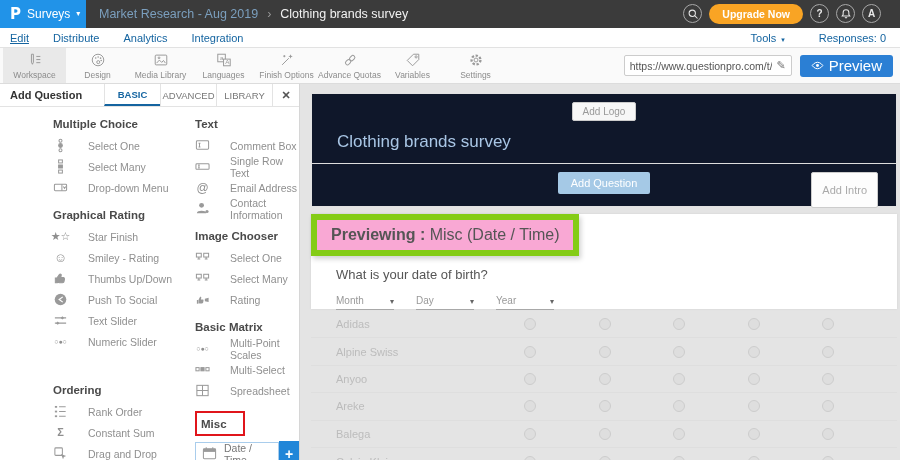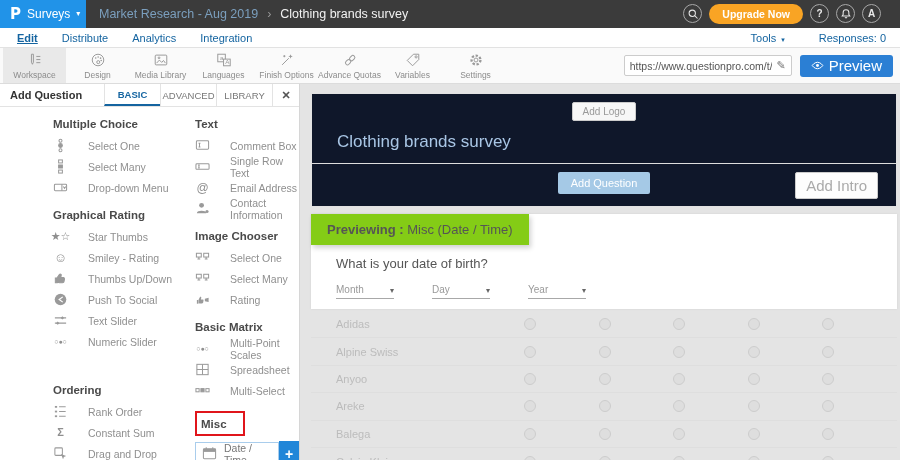--- a/index.html
+++ b/index.html
@@ -27,21 +27,21 @@
              display:flex; align-items:center; justify-content:center;
              color:#e8e8e8; font-size:10px; font-weight:bold; cursor:pointer; }
   .tcircle svg { width:12px; height:12px; stroke:#e8e8e8; fill:none; stroke-width:1.4; }
   .upgrade { background:#f9a424; color:#fff; font-size:10.5px; font-weight:bold;
              padding:4px 13px; border-radius:10px; cursor:pointer; }
 
   
   .navbar { height:20px; background:#fff; border-bottom:1px solid #e2e2e2;
             display:flex; align-items:center; font-size:11px; color:#1464a0; padding:0 10px; }
   .nav-tab { margin-right:24px; cursor:pointer; padding-top:1px; }
-  .nav-tab.active { font-weight:bold; text-decoration:underline;margin-left:7px; }
+  .nav-tab.active { font-weight:normal; text-decoration:underline; }
   .nav-right { margin-left:auto; display:flex; align-items:center; gap:34px; padding-right:4px; }
   .nav-right .caret { font-size:7px; margin-left:3px; }
 
   
   .toolbar { height:36px; background:#fafafa; border-bottom:1px solid #dcdcdc; display:flex; align-items:stretch; padding-left:3px; }
   .tb-item { width:63px; display:flex; flex-direction:column; align-items:center; justify-content:center;
              gap:2px; font-size:8.5px; color:#8c8c8c; cursor:pointer; }
   .tb-item.active { background:#e9e9e9; }
   .tb-item svg { width:16px; height:16px; stroke:#9a9a9a; fill:none; stroke-width:1.1; color:#9a9a9a; }
   .tb-right { margin-left:auto; display:flex; align-items:center; gap:8px; padding-right:7px; }
@@ -86,28 +86,28 @@
   
   .main { flex:1; background:#e4e4e4; padding:9px 3px 0 11px; overflow:hidden; }
   .survey-head { background:#0f172a; border:1px solid #e2e2e2; }
   .addlogo-row { display:flex; justify-content:center; padding-top:8px; }
   .addlogo { border:1px solid #ccc; background:#f7f7f7; color:#999; font-size:10px; padding:3px 10px; border-radius:2px; cursor:pointer; }
   .survey-title { font-size:17px; color:#a9c6e5; padding:11px 0 11px 25px; cursor:text; }
   .head-divider { border-top:1px solid #ddd; }
   .btn-row { position:relative; display:flex; justify-content:center; padding:8px 0 12px; }
   .addq { background:#a5c9e6; color:#fff; font-size:11px; padding:5px 13px; border-radius:2px; cursor:pointer; }
   .addintro { position:absolute; right:18px; top:8px; border:1px solid #ccc; background:#fdfdfd;
-              color:#aaa; font-size:15px; padding:4px 10px; border-radius:2px; cursor:pointer; }
+              color:#aaa; font-size:11px; padding:11px 10px; border-radius:2px; cursor:pointer; }
 
   .preview-card { background:#fff; margin-top:7px; height:95px; box-shadow:0 0 2px rgba(0,0,0,.08); }
-  .ptab-box { display:inline-block; background:#84cc16; border:2px solid #84cc16;
-              box-shadow:2px 3px 5px rgba(0,0,0,.18); padding:6px 14px; font-size:13px; color:#555; }
+  .ptab-box { display:inline-block; background:#f9a8d4; border:6px solid #84cc16;
+              box-shadow:2px 3px 5px rgba(0,0,0,.18); padding:6px 14px; font-size:16px; color:#555; }
   .ptab-prefix { font-weight:bold; }
   .pv-question { font-size:13px; color:#555; padding:11px 0 0 25px; }
-  .pv-selects { display:flex; gap:38px; padding:13px 0 0 25px; }
+  .pv-selects { display:flex; gap:22px; padding:13px 0 0 25px; }
   .pv-select { width:58px; border-bottom:1px solid #a8a8a8; font-size:10px; color:#999;
                display:flex; justify-content:space-between; align-items:flex-end; padding-bottom:3px; cursor:pointer; }
   .pv-select .caret { color:#666; }
 
   .matrix { margin-top:2px; }
   .mrow { display:flex; align-items:center; height:27.4px; border-bottom:1px solid #dedede; }
   .mrow:last-child { border-bottom:none; }
   .mlabel { flex:0 0 182px; padding-left:25px; font-size:11px; color:#bcbcbc; }
   .mcell { width:74.5px; display:flex; justify-content:center; }
   .mradio { width:12px; height:12px; border-radius:50%; background:#dedede; border:1px solid #cdcdcd; cursor:pointer; }
@@ -390,21 +390,21 @@
               <svg>
                 <use href="#s-ddown"></use>
               </svg>
             </span>
             <span>Drop-down Menu</span>
           </div>
 
         <div class="sec-h">Graphical Rating</div>
         <div class="pi">
             <span class="ic glyph">★☆</span>
-            <span>Star Thumbs</span>
+            <span>Star Finish</span>
           </div>
         <div class="pi">
             <span class="ic glyph" style="font-size:13px">☺</span>
             <span>Smiley - Rating</span>
           </div>
         <div class="pi">
             <span class="ic">
               <svg>
                 <use href="#s-thumb"></use>
               </svg>
@@ -513,32 +513,32 @@
           </div>
 
         <div class="sec-h">Basic Matrix</div>
         <div class="pi">
             <span class="ic glyph small">○●○</span>
             <span>Multi-Point Scales</span>
           </div>
         <div class="pi">
             <span class="ic">
               <svg>
+                <use href="#s-mselect"></use>
+              </svg>
+            </span>
+            <span>Multi-Select</span>
+          </div>
+        <div class="pi">
+            <span class="ic">
+              <svg>
                 <use href="#s-sheet"></use>
               </svg>
             </span>
             <span>Spreadsheet</span>
-          </div>
-        <div class="pi">
-            <span class="ic">
-              <svg>
-                <use href="#s-mselect"></use>
-              </svg>
-            </span>
-            <span>Multi-Select</span>
           </div>
 
         <div>
           <span class="red-box">
             <span class="sec-h">Misc</span>
           </span>
         </div>
         <div class="dt-row">
           <span class="dt-main">
             <span class="ic">

